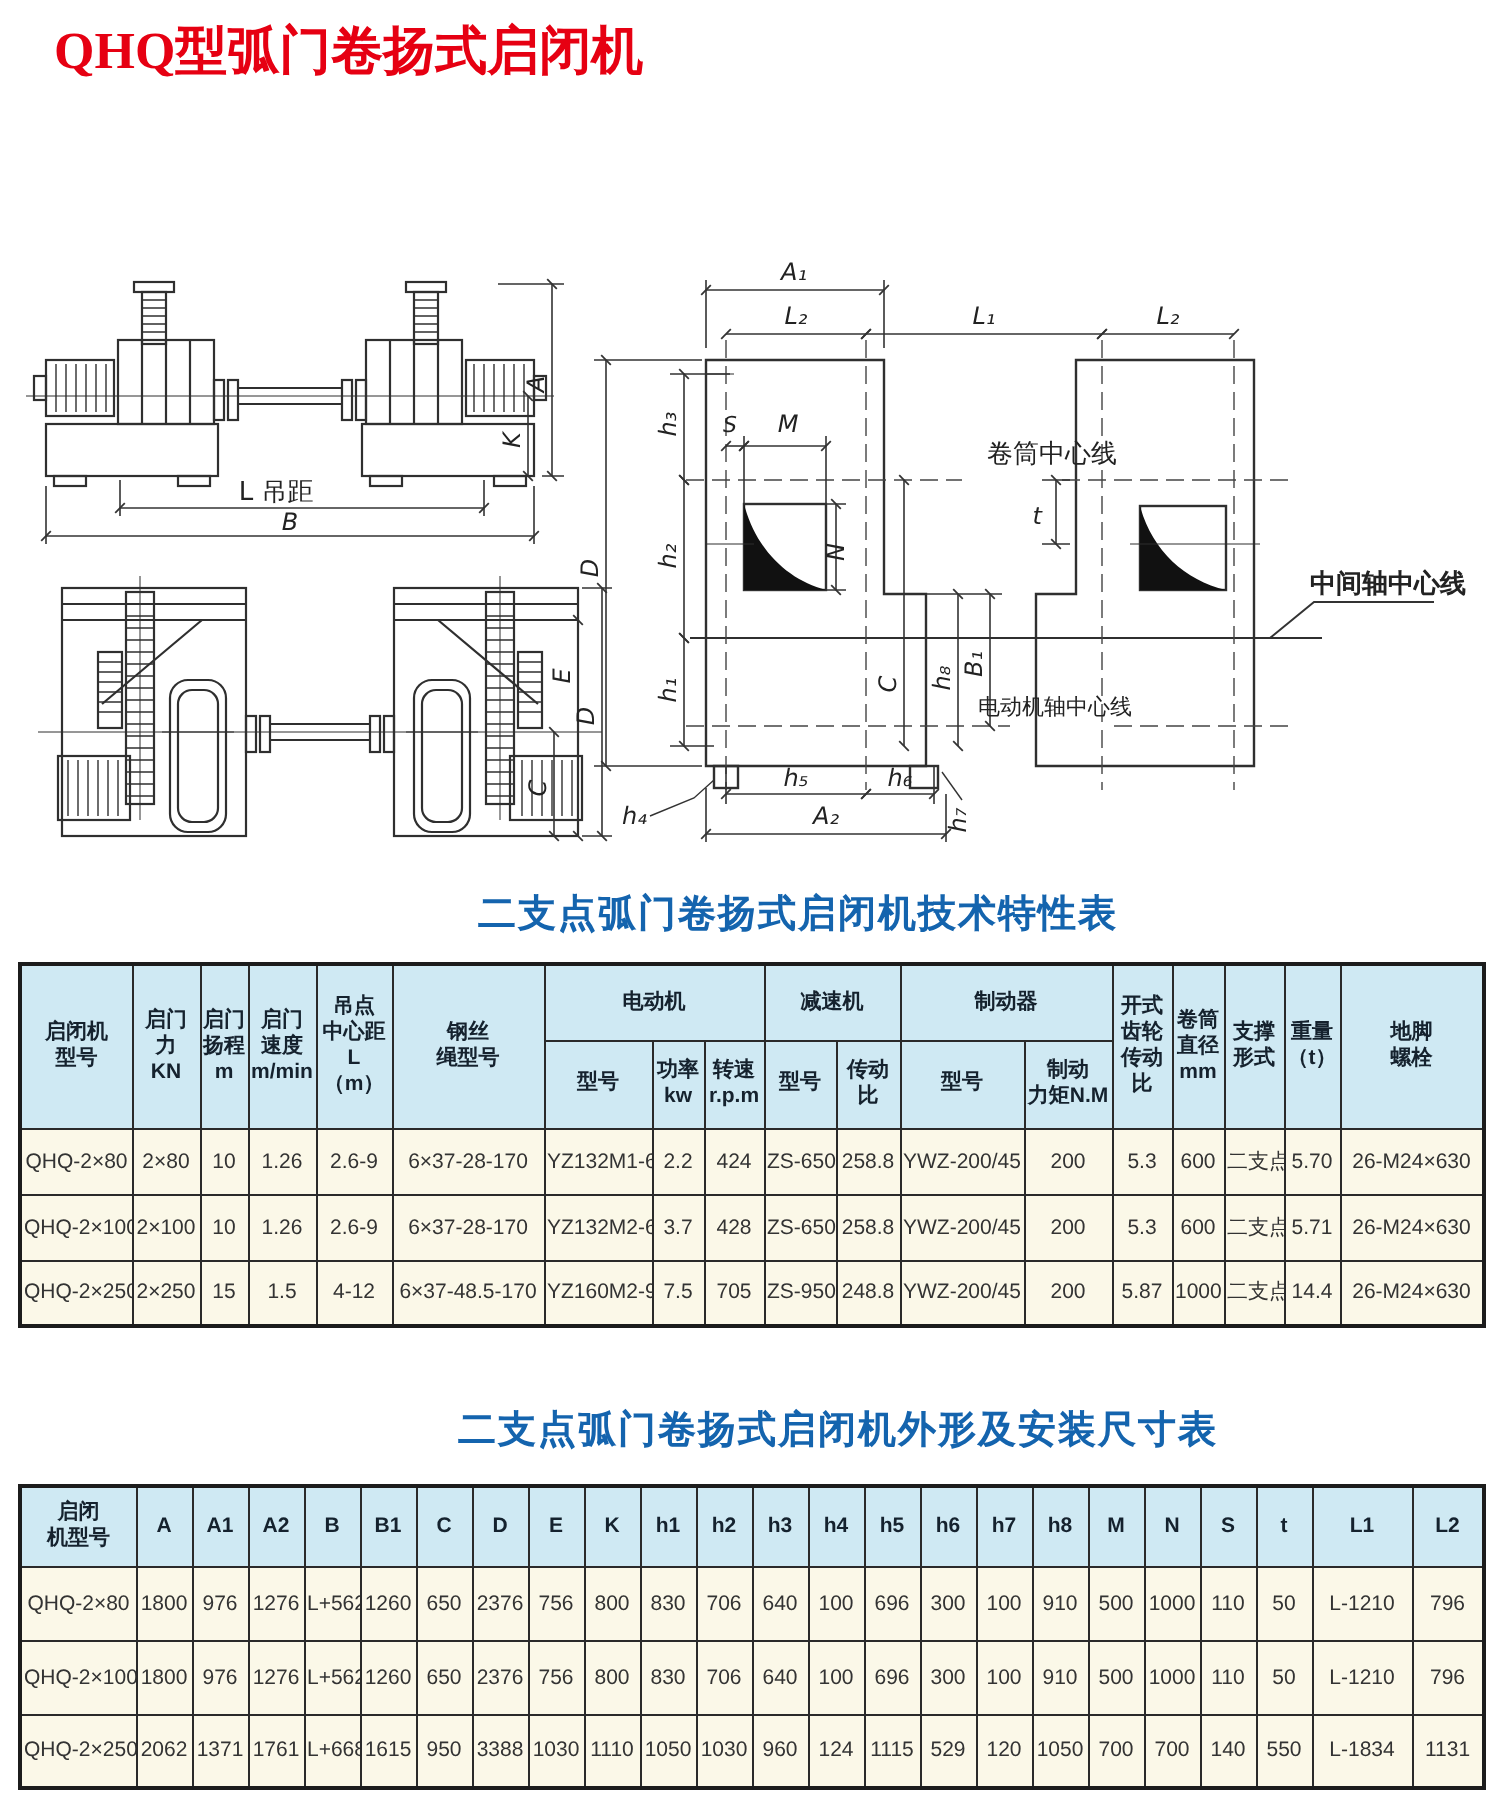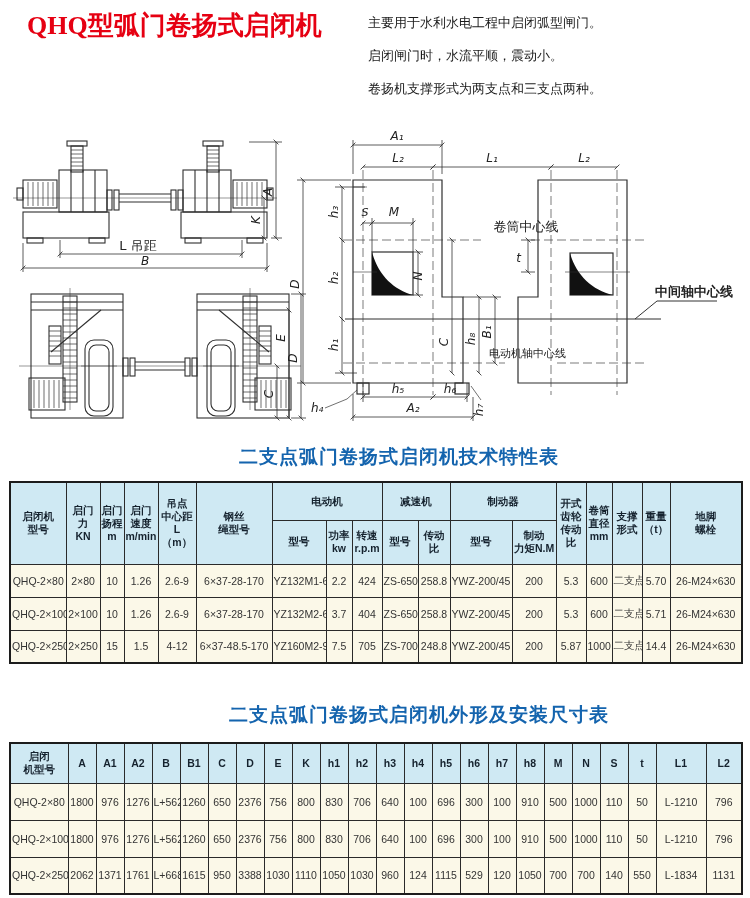--- a/index.html
+++ b/index.html
@@ -52,25 +52,20 @@
   text.cjk { font-size:13px; font-style:normal; }
   text.cjk-s { font-size:11px; font-style:normal; }
 </style>
 </head>
 <body>
 
 <div class="page">
 
   <h1 class="main-title">QHQ型弧门卷扬式启闭机</h1>
 
-  <div class="desc">
-    <p>主要用于水利水电工程中启闭弧型闸门。</p>
-    <p>启闭闸门时，水流平顺，震动小。</p>
-    <p>卷扬机支撑形式为两支点和三支点两种。</p>
-  </div>
 
   <div class="drawing-wrap">
   <svg width="740" height="332" viewBox="0 0 740 332">
     <defs>
       <marker id="tk" markerWidth="9" markerHeight="9" refX="4.5" refY="4.5" orient="auto">
         <path d="M1.5,7.5 L7.5,1.5" stroke="#333" stroke-width="1.1" fill="none"></path>
       </marker>
       <g id="upmach">
         <rect x="18" y="100" width="86" height="26"></rect>
         <rect x="22" y="126" width="16" height="5"></rect>
@@ -318,42 +313,42 @@
         </tr>
         <tr>
           <td>QHQ-2×100</td>
           <td>2×100</td>
           <td>10</td>
           <td>1.26</td>
           <td>2.6-9</td>
           <td>6×37-28-170</td>
           <td>YZ132M2-6</td>
           <td>3.7</td>
-          <td>404</td>
+          <td>428</td>
           <td>ZS-650</td>
           <td>258.8</td>
           <td>YWZ-200/45</td>
           <td>200</td>
           <td>5.3</td>
           <td>600</td>
           <td>二支点</td>
           <td>5.71</td>
           <td>26-M24×630</td>
         </tr>
         <tr>
           <td>QHQ-2×250</td>
           <td>2×250</td>
           <td>15</td>
           <td>1.5</td>
           <td>4-12</td>
           <td>6×37-48.5-170</td>
           <td>YZ160M2-9</td>
           <td>7.5</td>
           <td>705</td>
-          <td>ZS-700</td>
+          <td>ZS-950</td>
           <td>248.8</td>
           <td>YWZ-200/45</td>
           <td>200</td>
           <td>5.87</td>
           <td>1000</td>
           <td>二支点</td>
           <td>14.4</td>
           <td>26-M24×630</td>
         </tr>
       </tbody>

